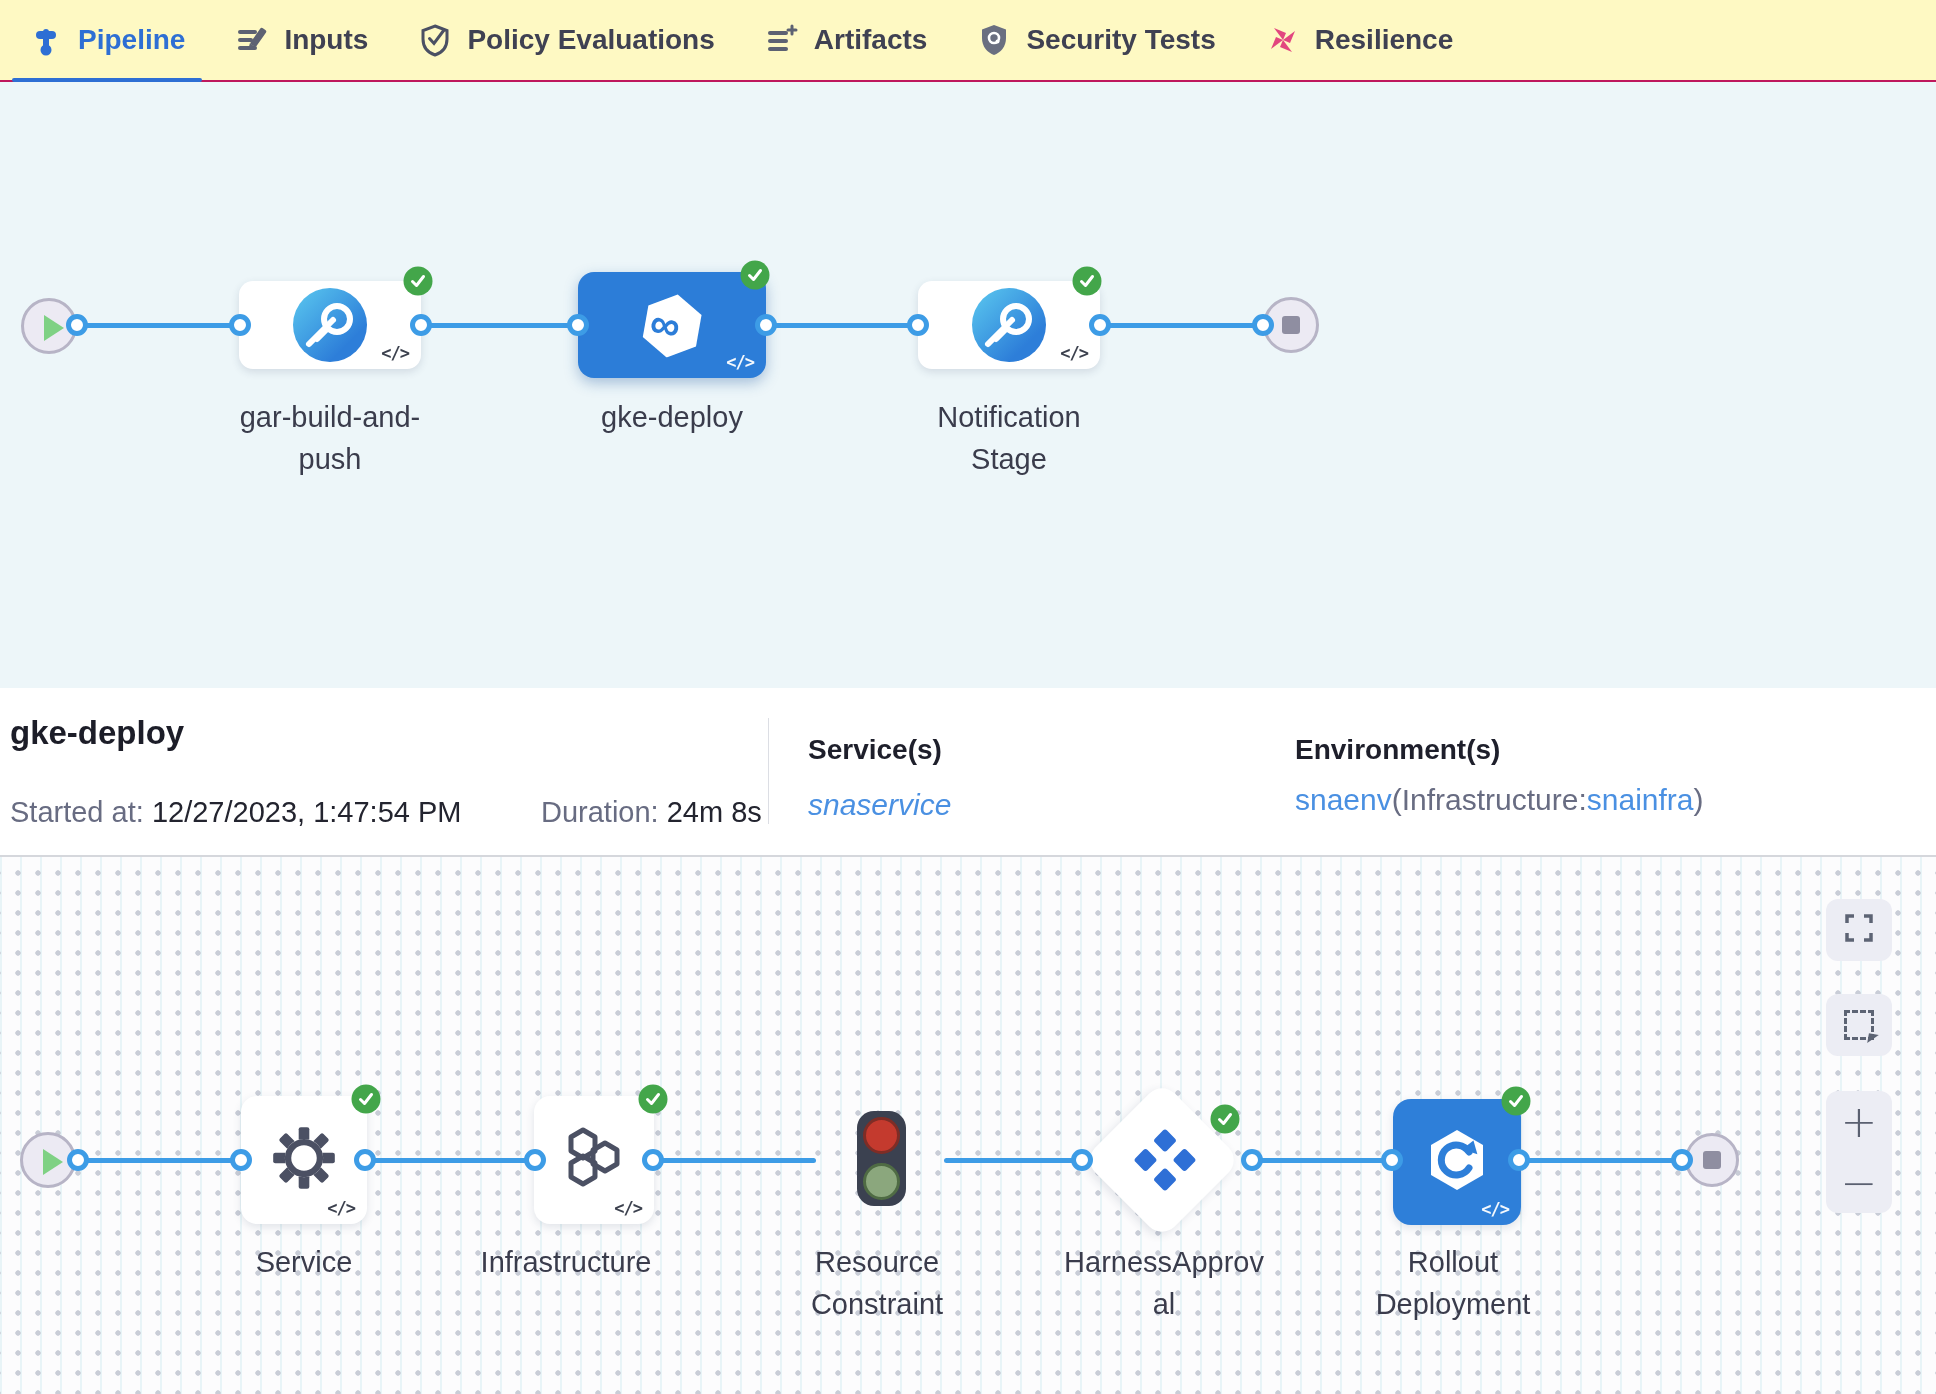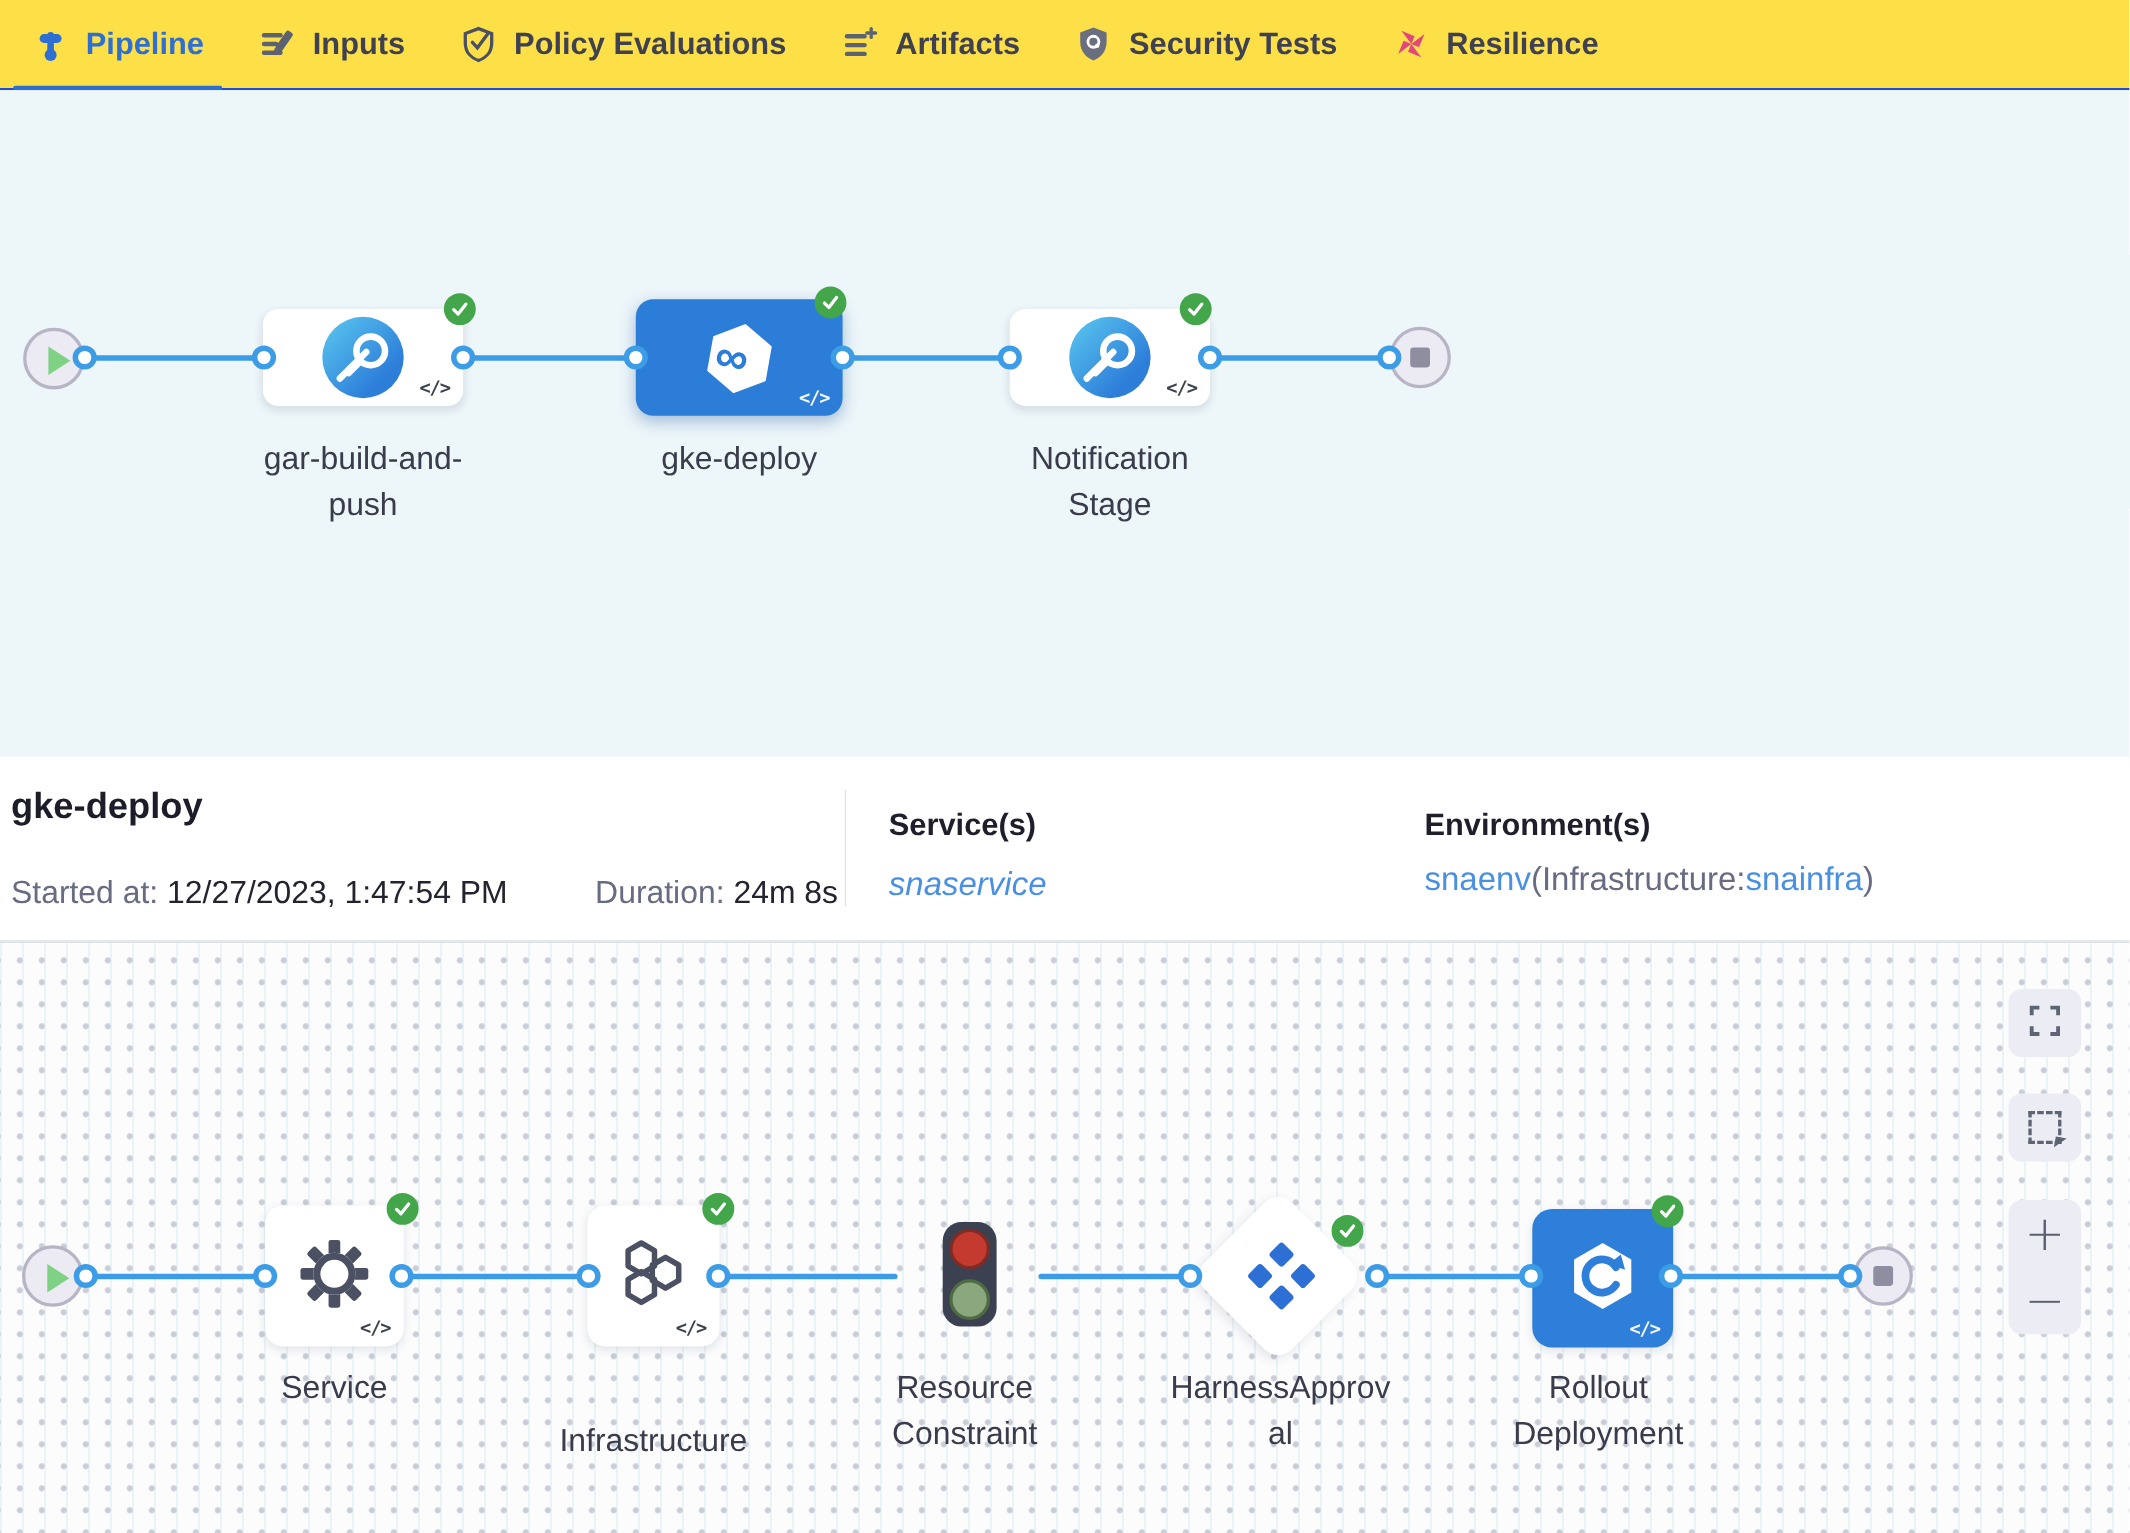--- a/index.html
+++ b/index.html
@@ -14,22 +14,22 @@
     --label-text:#3a3c4c;
     --icon-gray:#4b5063;
     --tab-gray:#3f4152;
   }
   *{margin:0;padding:0;box-sizing:border-box;}
   html,body{width:1936px;height:1394px;overflow:hidden;background:#fff;
     font-family:"Liberation Sans","DejaVu Sans",sans-serif;}
   #app{position:relative;width:1936px;height:1394px;}
 
   
-  .tabbar{position:absolute;left:0;top:0;width:1936px;height:82px;background:#fde047;
-    border-bottom:2px solid #1d4ed8;display:flex;align-items:stretch;padding-left:4px;}
+  .tabbar{position:absolute;left:0;top:0;width:1936px;height:82px;background:#fef9c3;
+    border-bottom:2px solid #be185d;display:flex;align-items:stretch;padding-left:4px;}
   .tab{position:relative;display:flex;align-items:center;gap:15px;padding:0 25px;
     font-size:28px;font-weight:600;color:var(--tab-gray);cursor:pointer;}
   .tab .tlabel{white-space:nowrap;}
   .tab.active{color:var(--accent-blue);font-weight:700;}
   .tab.active::after{content:"";position:absolute;left:8px;right:8px;bottom:-2px;height:4px;
     background:var(--accent-blue);border-radius:2px;}
   .ticon{display:flex;align-items:center;justify-content:center;width:34px;height:34px;}
 
   
   .stage-canvas{position:absolute;left:0;top:82px;width:1936px;height:606px;background:#edf6f9;}
@@ -392,21 +392,21 @@
     <div class="dot" style="left:365px;top:303px;"></div>
     <div class="dot" style="left:535px;top:303px;"></div>
     <div class="dot" style="left:653px;top:303px;"></div>
     <div class="dot" style="left:1082px;top:303px;"></div>
     <div class="dot" style="left:1252px;top:303px;"></div>
     <div class="dot" style="left:1392px;top:303px;"></div>
     <div class="dot" style="left:1519px;top:303px;"></div>
     <div class="dot" style="left:1682px;top:303px;"></div>
 
     <div class="slabel" style="left:204px;top:384px;width:200px;">Service</div>
-    <div class="slabel" style="left:474px;top:384px;width:240px;margin-top:48px;">Infrastructure</div>
+    <div class="slabel" style="left:446px;top:384px;width:240px;">Infrastructure</div>
     <div class="slabel" style="left:767px;top:384px;width:220px;">Resource Constraint</div>
     <div class="slabel" style="left:1058px;top:384px;width:212px;overflow-wrap:anywhere;">HarnessApproval</div>
     <div class="slabel" style="left:1343px;top:384px;width:220px;">Rollout Deployment</div>
 
     <div class="ctrl-btn" style="top:42px;">
       <span>
         <svg width="32" height="32" viewBox="0 0 32 32">
           <g fill="none" stroke="#5d6474" stroke-width="3.5">
             <path d="M4 11 V4 H11"></path>
               <path d="M21 4 H28 V11"></path>

